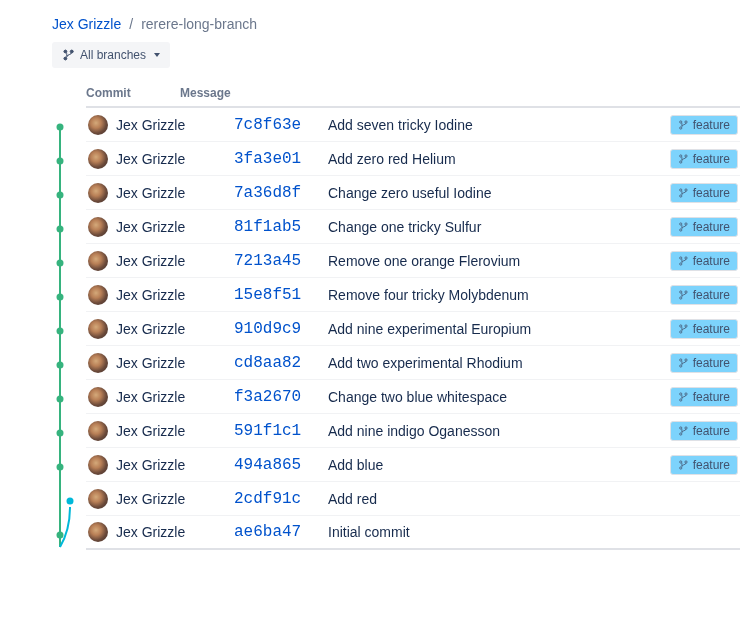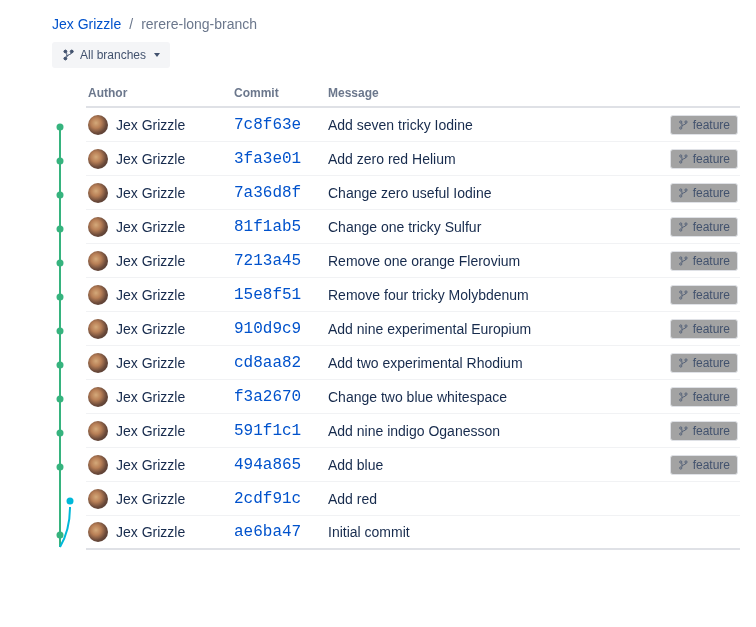--- a/index.html
+++ b/index.html
@@ -104,21 +104,21 @@
     .badge-cell { width: 86px; display: flex; justify-content: flex-end; padding-right: 2px; }
     .badge {
       display: inline-flex;
       align-items: center;
       gap: 5px;
       border: 1px solid #dfe1e6;
       border-radius: 3px;
       padding: 2px 7px;
       font-size: 12px;
       color: #42526e;
-      background: #a3a3a3;
+      background: #7dd3fc;
       cursor: pointer;
     }
     .badge .branch-icon { width: 10px; height: 12px; }
   </style>
 </head>
 <body>
 
 <div class="container">
   <nav class="breadcrumb">
     <a href="#">Jex Grizzle</a>
@@ -154,21 +154,20 @@
         <circle cx="8" cy="289" r="3.5" fill="#36b37e"></circle>
         <circle cx="8" cy="323" r="3.5" fill="#36b37e"></circle>
         <circle cx="8" cy="357" r="3.5" fill="#36b37e"></circle>
         <circle cx="18" cy="391" r="3.5" fill="#00b8d9"></circle>
         <circle cx="8" cy="425" r="3.5" fill="#36b37e"></circle>
       </svg>
     </div>
 
     <div class="commits-table">
       <div class="thead">
-        <div class="th col-author">Author</div>
         <div class="th col-commit">Commit</div>
         <div class="th col-message">Message</div>
         <div class="th col-badge"></div>
       </div>
       <div id="tbody">
           <div class="row">
             <div class="author-cell">
               <div class="avatar"></div>
               <span class="author-name">Jex Grizzle</span>
             </div>

